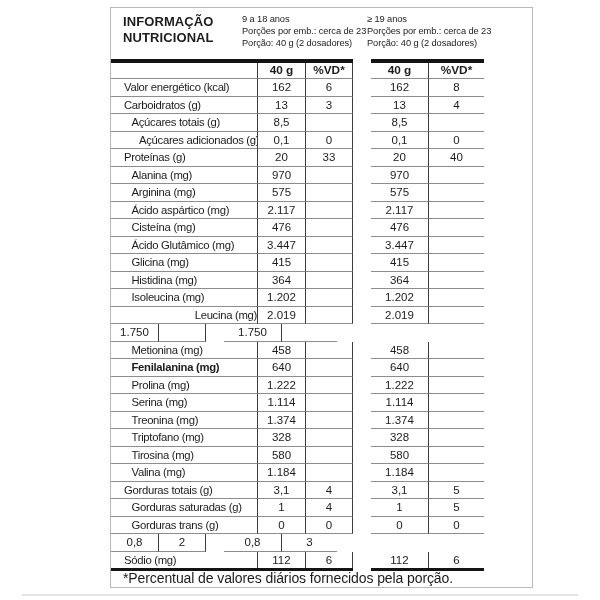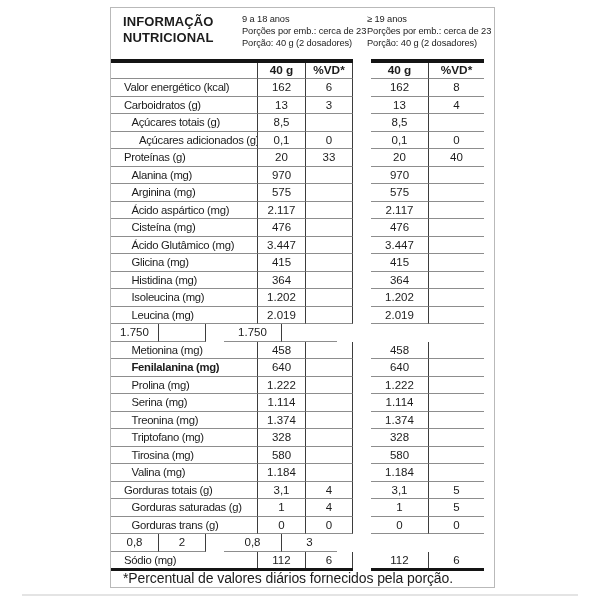--- a/index.html
+++ b/index.html
@@ -2,21 +2,21 @@
 <html><head>
 <meta charset="utf-8">
 <style>
   html,body{margin:0;padding:0;}
   body{
     width:600px;height:600px;position:relative;background:#ffffff;
     font-family:"Liberation Sans", sans-serif;color:#1c1c1c;
     -webkit-font-smoothing:antialiased;
   }
   .panel{
-    position:absolute;left:110px;top:7px;width:385px;height:581px;
+    position:absolute;left:110px;top:7px;width:423px;height:581px;
     background:#fff;border:1px solid #b9b9b9;box-sizing:border-box;
   }
   .title{
     position:absolute;left:12px;top:6px;font-size:13px;font-weight:700;
     line-height:16px;letter-spacing:0.1px;
   }
   .grp{position:absolute;top:5px;font-size:9.3px;line-height:12px;letter-spacing:-0.1px;white-space:nowrap;}
   .grp.g1{left:131px;}
   .grp.g2{left:256px;}
   .grp .portion{}
@@ -186,21 +186,21 @@
   <div class="row">
     <div class="cell c-label" style="padding-left: 20.5px;">Isoleucina (mg)</div>
     <div class="cell c-v1">1.202</div>
     <div class="cell c-d1"></div>
     <div class="cell c-gap"></div>
     <div class="cell c-v2">1.202</div>
     <div class="cell c-d2"></div>
   </div>
 
   <div class="row">
-    <div class="cell c-label" style="padding-left: 20.5px;">Leucina (mg)</div>
+    <div class="cell c-label" style="padding-left: 20.5px; text-align: right;">Leucina (mg)</div>
     <div class="cell c-v1">2.019</div>
     <div class="cell c-d1"></div>
     <div class="cell c-gap"></div>
     <div class="cell c-v2">2.019</div>
     <div class="cell c-d2"></div>
   </div>
 
   <div class="row">
     <div class="cell c-v1">1.750</div>
     <div class="cell c-d1"></div>

